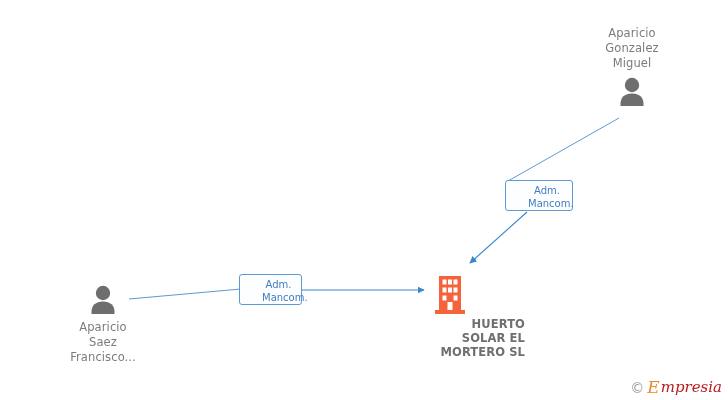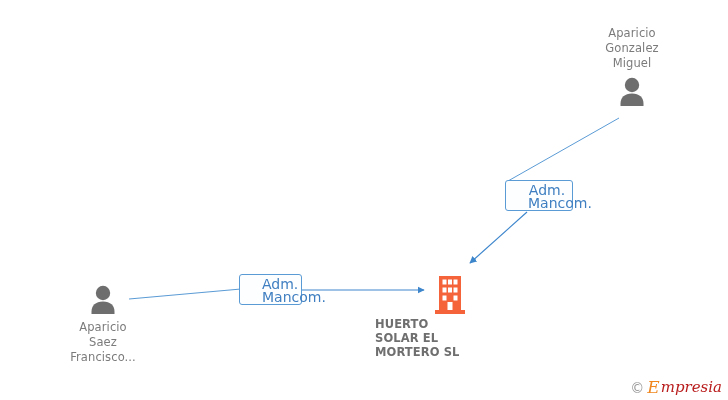--- a/index.html
+++ b/index.html
@@ -42,21 +42,21 @@
     line-height: 15px;
     color: #7b7b7b;
     letter-spacing: 0.1px;
     white-space: pre-line;
   }
 
   
   .company-node {
     position: absolute;
     width: 150px;
-    text-align: left;
+    text-align: right;
   }
   .company-icon {
     width: 30px;
     height: 38px;
     margin: 0 auto;
     display: block;
   }
   .company-name {
     font-size: 11.5px;
     line-height: 14px;
@@ -67,21 +67,21 @@
     margin-top: 3px;
   }
 
   
   .rel-label {
     position: absolute;
     border: 1px solid #5b9bd5;
     border-radius: 3px;
     background: #fdfeff;
     color: #3f7fc1;
-    font-size: 14px;
+    font-size: 10px;
     line-height: 13px;
     text-align: center;
     padding: 3px 6px 4px 22px;
     white-space: pre-line;
     box-sizing: border-box;
   }
 
   
   .watermark {
     position: absolute;

